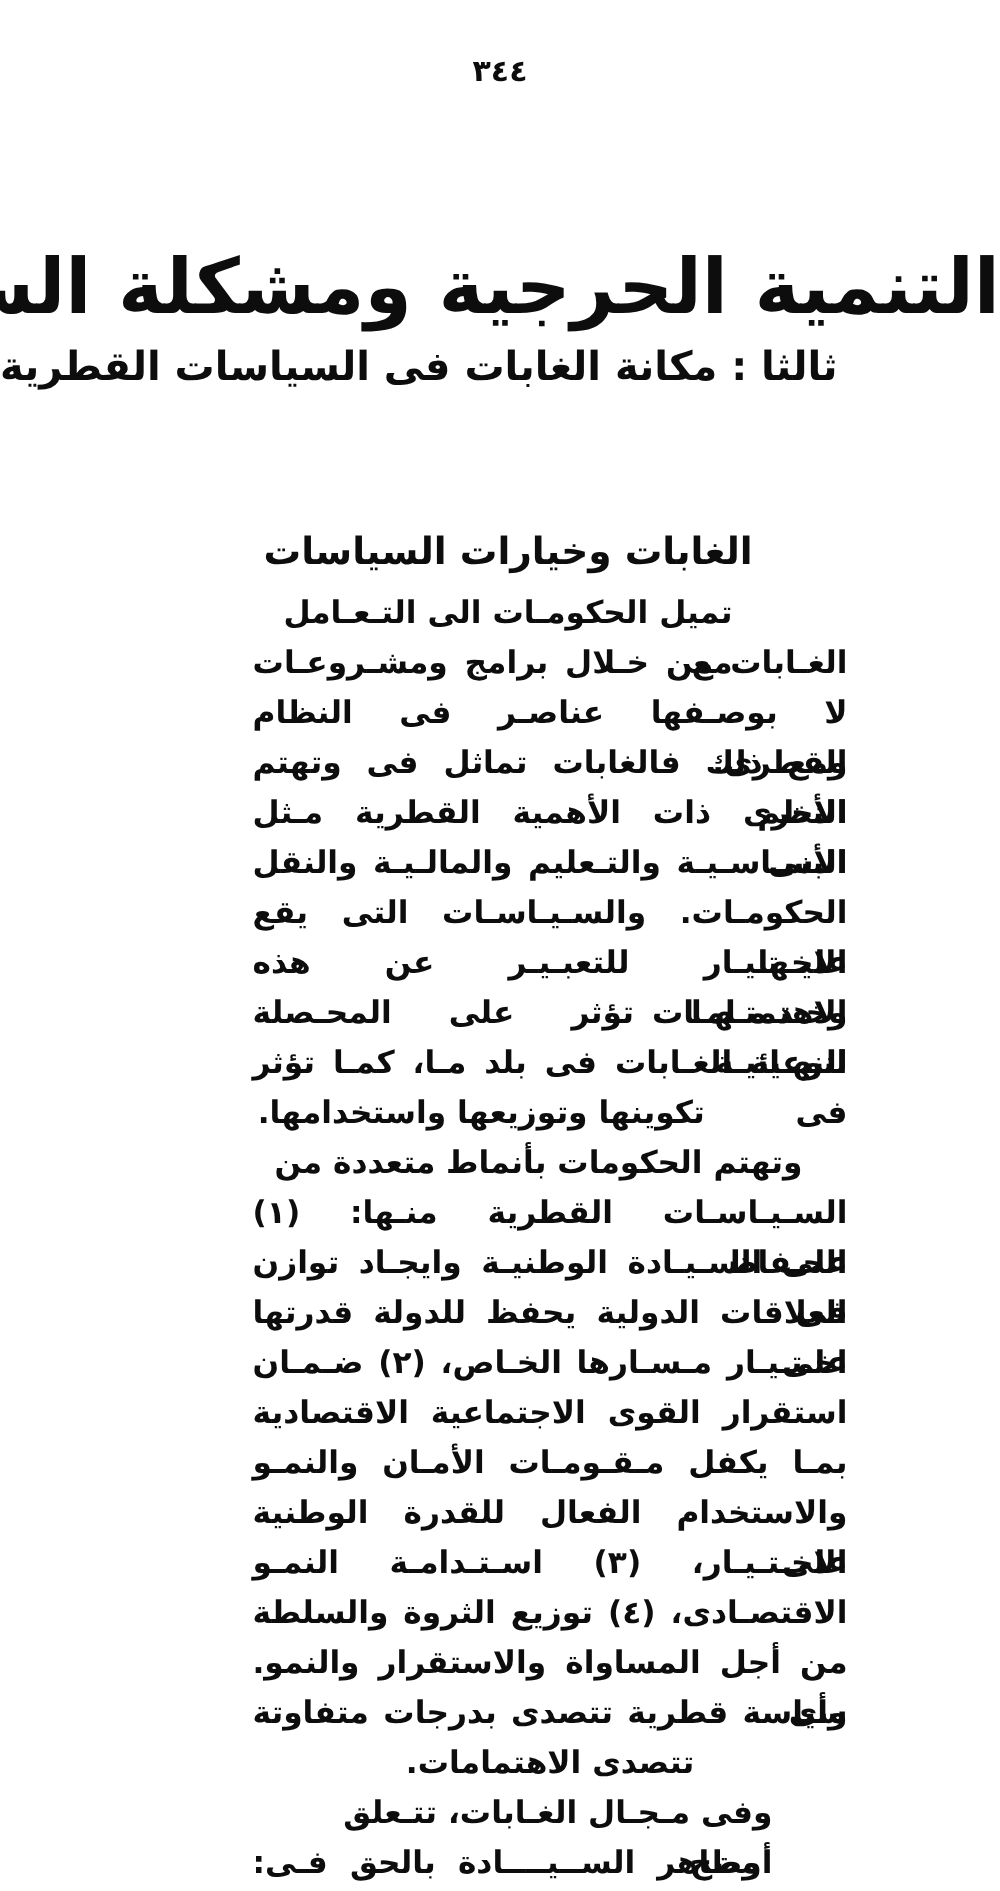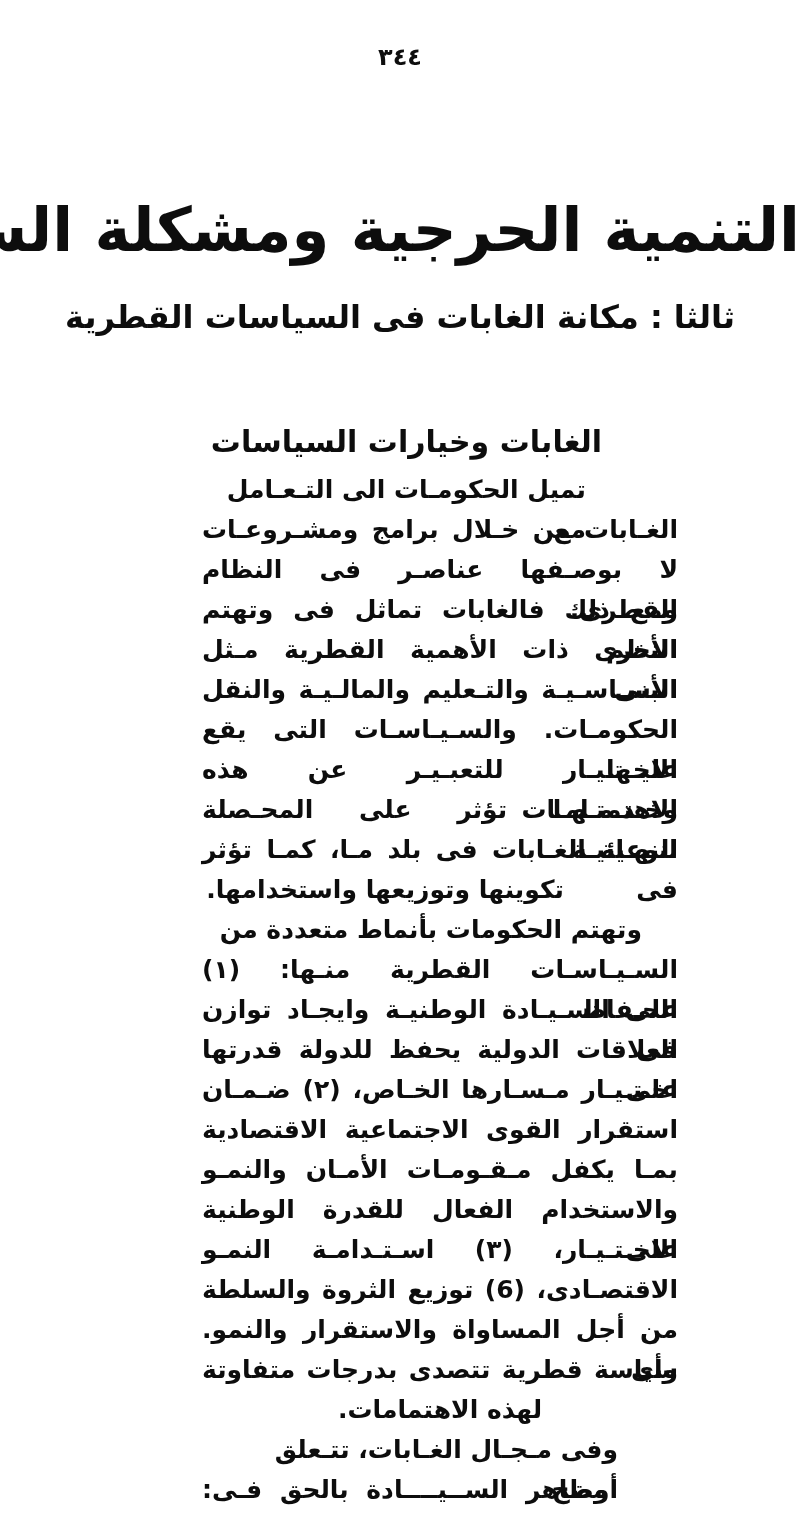--- a/index.html
+++ b/index.html
@@ -27,22 +27,22 @@
     top: 144px; left: 0; right: 0;
     text-align: center;
     font-size: 61px;
     font-weight: bold;
     line-height: 90px;
     direction: rtl;
     white-space: nowrap;
   }
   .subtitle {
     position: absolute;
-    top: 256px; left: 0; right: 0;
-    text-align: center;
+    top: 232px; left: 0; right: 0;
+    text-align: left;
     font-size: 32px;
     font-weight: bold;
     line-height: 68px;
     direction: rtl;
     white-space: nowrap;
   }
   .section-heading {
     position: absolute;
     top: 384px; left: 0; right: 0;
     text-align: center;
@@ -107,21 +107,21 @@
     <div class="line center shift-left" dir="rtl">تكوينها وتوزيعها واستخدامها.</div>
     <div class="line first ind-36" dir="rtl">وتهتم الحكومات بأنماط متعددة من</div>
     <div class="line just" dir="rtl">السـيـاسـات القطرية منـها: (١) الحـفاظ</div>
     <div class="line just" dir="rtl">على السـيـادة الوطنيـة وايجـاد توازن فى</div>
     <div class="line just" dir="rtl">العلاقات الدولية يحفظ للدولة قدرتها على</div>
     <div class="line just" dir="rtl">اخـتـيـار مـسـارها الخـاص، (٢) ضـمـان</div>
     <div class="line just" dir="rtl">استقرار القوى الاجتماعية الاقتصادية</div>
     <div class="line just" dir="rtl">بمـا يكفل مـقـومـات الأمـان والنمـو</div>
     <div class="line just" dir="rtl">والاستخدام الفعال للقدرة الوطنية على</div>
     <div class="line just" dir="rtl">الاخـتـيـار، (٣) اسـتـدامـة النمـو</div>
-    <div class="line just" dir="rtl">الاقتصـادى، (6) توزيع الثروة والسلطة</div>
+    <div class="line just" dir="rtl">الاقتصـادى، (٤) توزيع الثروة والسلطة</div>
     <div class="line just" dir="rtl">من أجل المساواة والاستقرار والنمو. وأى</div>
     <div class="line just" dir="rtl">سياسة قطرية تتصدى بدرجات متفاوتة</div>
-    <div class="line center" dir="rtl">لهذه الاهتمامات.</div>
+    <div class="line center" dir="rtl">تتصدى الاهتمامات.</div>
     <div class="line first ind-60" dir="rtl">وفى مـجـال الغـابات، تتـعلق أوضح</div>
     <div class="line just ind-70" dir="rtl">مظاهر الســيــــادة بالحق فـى:</div>
   </div>
 
 </div>
 
 </body></html>

